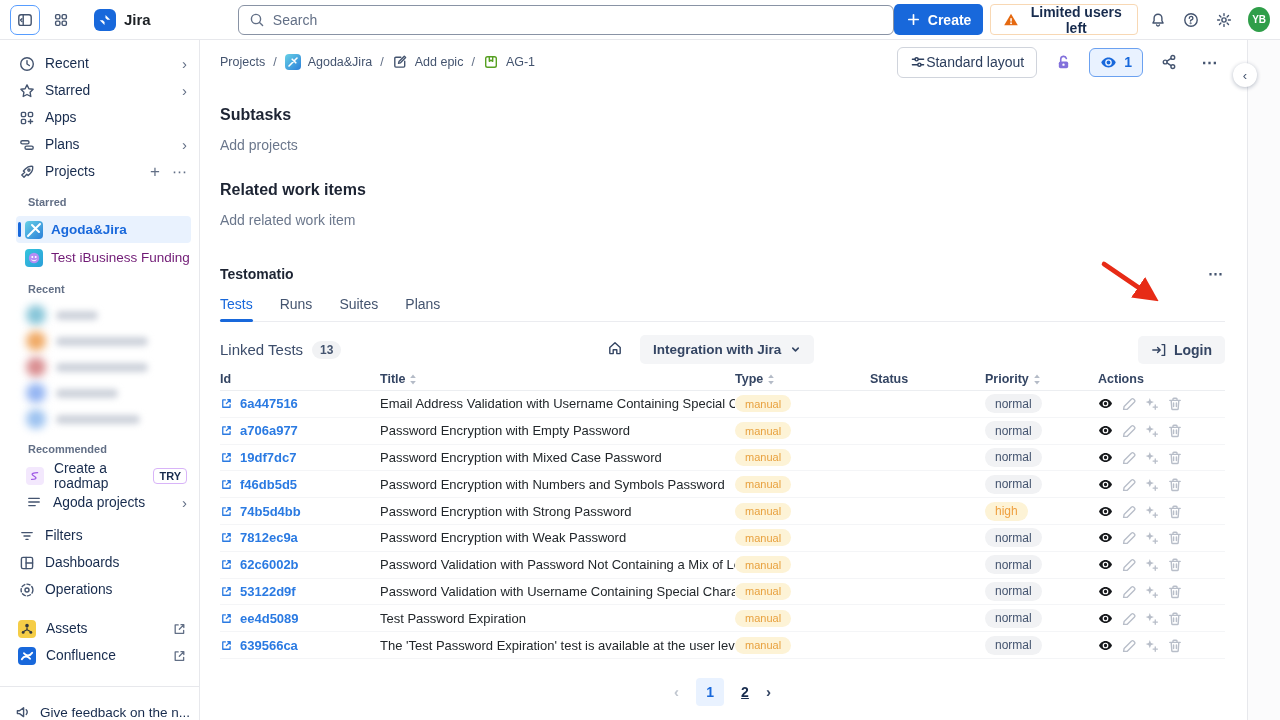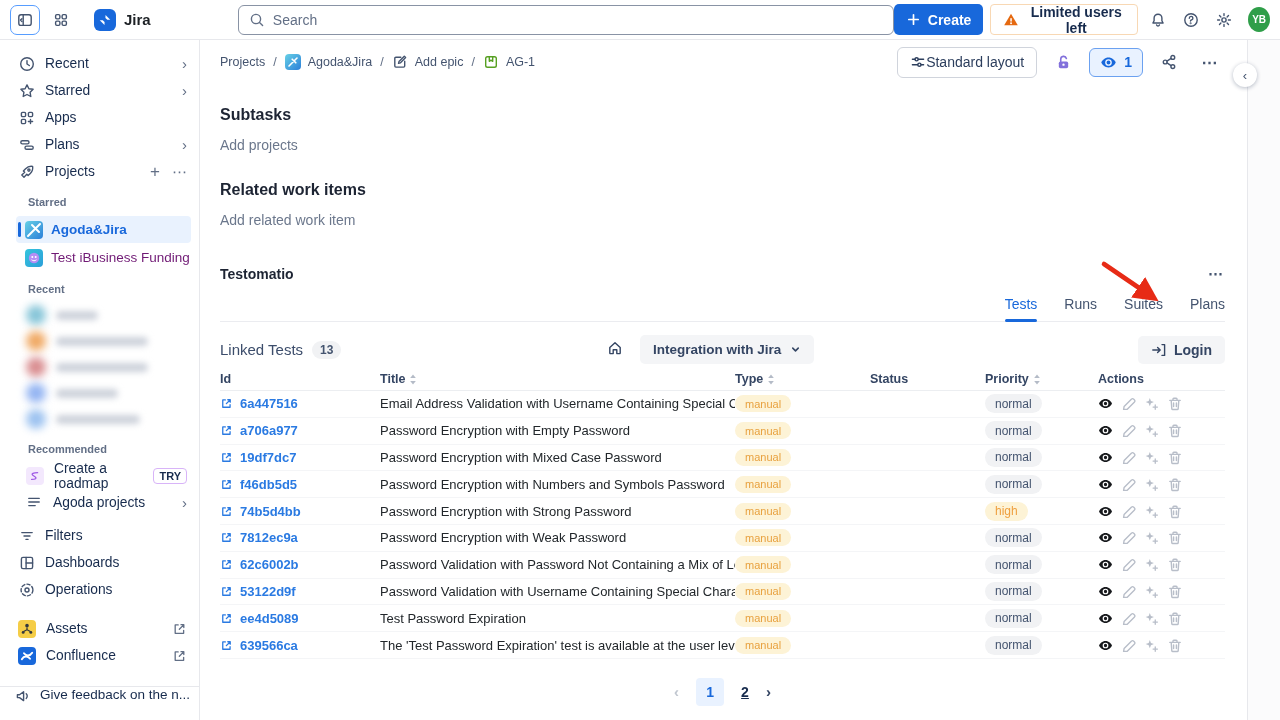--- a/index.html
+++ b/index.html
@@ -52,21 +52,21 @@
     width:3px; border-radius:2px; background:#1868db; }
   .proj-icon { width:18px; height:18px; border-radius:4px; flex:none; display:flex;
     align-items:center; justify-content:center; }
   .blur-row { height:26px; display:flex; align-items:center; gap:10px; padding-left:26px; cursor:pointer; }
   .blur-dot { width:20px; height:20px; border-radius:50%; filter:blur(4px); flex:none; }
   .blur-bar { height:9px; border-radius:5px; background:#ccd1da; filter:blur(3px); }
   .try-badge { border:1px solid #d8b4f8; color:#172b4d; font-size:11px; font-weight:700;
     padding:1px 5px; border-radius:4px; margin-left:auto; background:#fff; }
   .sb-gap { height:12px; }
   .feedback { position:absolute; bottom:0; left:0; width:199px; height:34px; background:#fff;
-    border-top:1px solid #e7e8ec; display:flex; align-items:flex-start; gap:9px; padding-left:14px;
+    border-top:1px solid #e7e8ec; display:flex; align-items:flex-end; gap:9px; padding-left:14px;
     font-size:13.5px; color:#172b4d; cursor:pointer; }
 
   
   .main { position:absolute; left:200px; top:40px; width:1080px; height:680px; background:#fff; }
   .right-strip { position:absolute; right:0; top:0; width:33px; height:680px; background:#fbfbfc;
     border-left:1px solid #e7e8ec; }
   .collapse-btn { position:absolute; right:23px; top:23px; width:24px; height:24px; border:none;
     border-radius:50%; background:#fff; box-shadow:0 1px 4px rgba(9,30,66,.3); color:#44546f;
     display:flex; align-items:center; justify-content:center; z-index:3; font-size:13px; }
   .content { position:absolute; left:0; top:0; width:1047px; height:680px; padding:0 22px 0 20px; }
@@ -86,21 +86,21 @@
 
   .section-h { font-size:16px; font-weight:700; color:#1d2433; }
   .mt-sub { margin-top:22px; }
   .mt-rel { margin-top:27px; }
   .section-action { font-size:14px; color:#6b778c; margin-top:13px; cursor:pointer; display:inline-block; }
 
   .testo-head { display:flex; align-items:center; margin-top:36px; }
   .testo-title { font-size:14px; font-weight:700; color:#1d2433; }
   .testo-more { margin-left:auto; background:none; border:none; color:#44546f; font-size:15px;
     font-weight:700; letter-spacing:2px; }
-  .tabs { display:flex; gap:27px; margin-top:13px; border-bottom:1px solid #ebecf0;justify-content:flex-end; }
+  .tabs { display:flex; gap:27px; margin-top:13px; border-bottom:1px solid #ebecf0; }
   .tab { font-size:14px; color:#44546f; padding-bottom:9px; position:relative; cursor:pointer; }
   .tab.active { color:#1868db; font-weight:500; }
   .tab.active::after { content:""; position:absolute; left:0; right:0; bottom:-1px; height:3px;
     background:#1868db; border-radius:2px; }
 
   .lt-row { display:flex; align-items:center; margin-top:13px; height:29px; }
   .lt-title { font-size:15px; font-weight:500; color:#3c4d6b; }
   .count-badge { background:#f1f2f4; border-radius:10px; padding:2px 8px; font-size:12px;
     font-weight:600; color:#44546f; margin-left:9px; }
   .lt-middle { margin:0 auto; display:flex; align-items:center; gap:15px; transform:translateX(-30px); }

